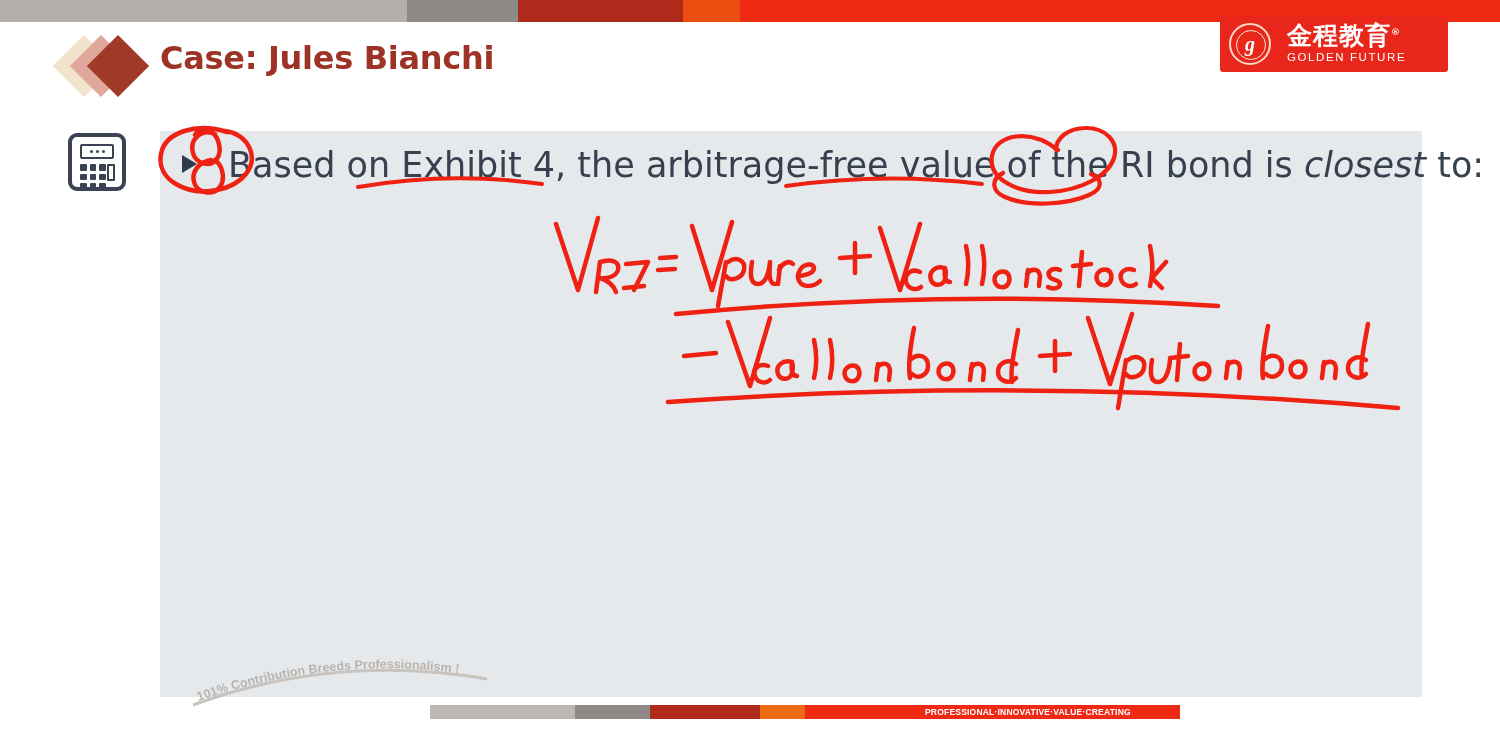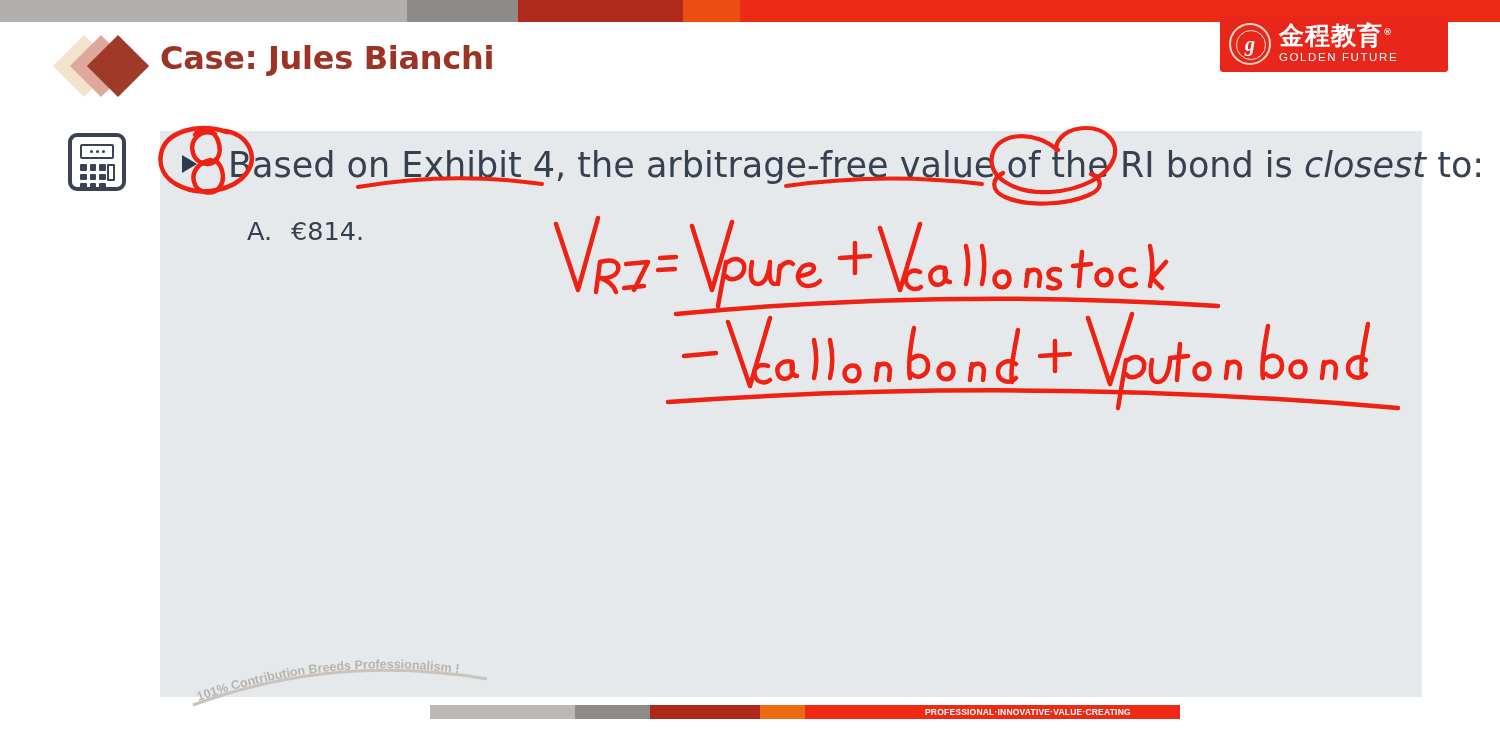--- a/index.html
+++ b/index.html
@@ -36,21 +36,21 @@
   .logo-emblem::before {
     content: ""; position: absolute; left: 5px; top: 5px;
     width: 28px; height: 28px; border-radius: 50%;
     border: 1.5px solid #ffe2d6;
   }
   .logo-emblem-g {
     color: #ffffff; font-family: "Liberation Serif", serif;
     font-size: 20px; font-style: italic; font-weight: bold;
     position: relative; z-index: 2; line-height: 1;
   }
-  .logo-text { margin-left: 8px; display: flex; flex-direction: column; justify-content: center; }
+  .logo-text { margin-left: 16px; display: flex; flex-direction: column; justify-content: center; }
   .logo-cn {
     color: #ffffff; font-size: 25px; font-weight: bold; letter-spacing: 1px;
     line-height: 1.05; white-space: nowrap;
     font-family: "DejaVu Sans", sans-serif;
   }
   .logo-cn sup { font-size: 9px; vertical-align: super; }
   .logo-en {
     color: #ffffff; font-size: 11.5px; font-weight: normal;
     letter-spacing: 1.6px; line-height: 1.2; margin-top: 1px; white-space: nowrap;
   }
@@ -194,23 +194,20 @@
 
   <div class="panel"></div>
 
   <div class="bullet-arrow"></div>
 
   <div class="question-line">
     <span>Based on </span><span>Exhibit 4</span><span>, the arbitrage-</span><span>free value of the </span><span>RI</span><span> bond is </span><em>closest</em><span> to:</span>
   </div>
 
   <div class="choices">
-    <div>
-      <span class="lbl">A.</span><span>€814.</span>
-    </div>
   </div>
 
   <svg class="ink" viewBox="0 0 1500 750">
     <g fill="none" stroke="#ee2113" stroke-linecap="round" stroke-linejoin="round">
 
       <g stroke-width="4.5">
         <path d="M215 134 c-14 -6 -26 6 -22 19 c3 11 17 14 23 7 c7 -8 3 -22 -4 -28 c-6 -5 -14 -3 -17 3"></path>
         <path d="M211 160 c-12 2 -20 12 -17 22 c3 11 18 14 25 6 c7 -8 4 -22 -4 -28"></path>
         <path d="M227 132 c-30 -10 -62 0 -66 22 c-5 26 26 42 56 36 c26 -5 40 -24 33 -41 c-5 -12 -16 -17 -25 -18"></path>
       </g>

